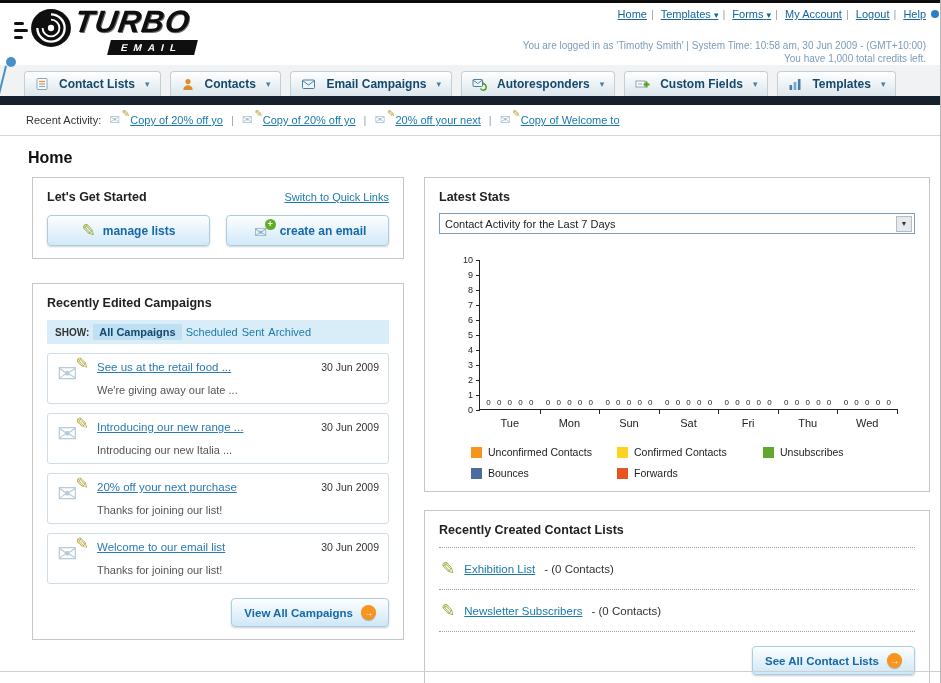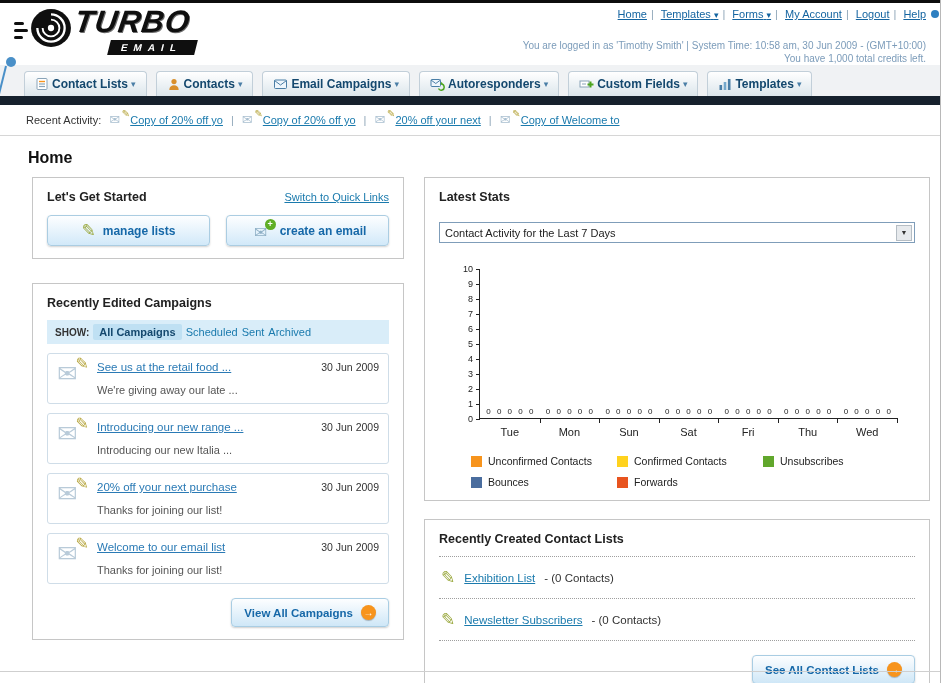--- a/index.html
+++ b/index.html
@@ -29,21 +29,21 @@
   .top-right { position:absolute; right:14px; top:5px; text-align:right; }
   .top-links { font-size:11px; white-space:nowrap; }
   .tlink { color:#1464a0; text-decoration:underline; cursor:pointer; }
   .tlink .caret { color:#1464a0; font-size:9px; text-decoration:none; }
   .sep { color:#8fa6b8; margin:0 4px; }
   .session { color:#7c9cba; font-size:10px; margin-top:20px; }
   .credits { color:#7c9cba; font-size:10px; margin-top:2px; }
 
   
   .nav { background:#f0f2f4; padding:6px 0 0 24px; display:flex; gap:9px; align-items:flex-end; }
-  .tab { display:inline-flex; align-items:center; gap:3px; padding:5px 10px;
+  .tab { display:inline-flex; align-items:center; gap:10px; padding:5px 10px;
          border:1px solid #c2cfd9; border-bottom:none; border-radius:4px 4px 0 0;
          background:linear-gradient(#ffffff,#dce6ec); font-size:12px; font-weight:bold;
          color:#14486e; cursor:pointer; }
   .tab .caret { color:#4a7ea6; font-size:9px; }
   .tab-icon { display:inline-flex; }
   .darkbar { height:9px; background:#16212d; }
 
   
   .activity { display:flex; align-items:center; padding:8px 0 8px 26px; border-bottom:1px solid #d6d6d6;
               font-size:11px; gap:8px; }
@@ -100,21 +100,21 @@
                    margin-top:9px; position:relative; background:#fff; cursor:pointer; }
   .camp-title { color:#2a7ab5; font-size:11.5px; text-decoration:underline; cursor:pointer; }
   .camp-sub { color:#555; font-size:11px; margin-top:11px; }
   .camp-date { position:absolute; right:9px; top:7px; color:#333; font-size:10.5px; }
   .view-all-row { text-align:right; margin-top:14px; }
   .blue-btn { display:inline-flex; align-items:center; gap:8px; padding:6px 12px; border:1px solid #a9cde3;
               border-radius:4px; background:linear-gradient(#fdfeff,#cfe7f7); color:#1668a8; font-weight:bold;
               font-size:11.5px; cursor:pointer; box-shadow:0 1px 2px rgba(0,0,0,.2); font-family:inherit; }
 
   
-  .select { border:1px solid #7f9db9; background:#fff; height:21px; margin-top:18px; display:flex;
+  .select { border:1px solid #7f9db9; background:#fff; height:21px; margin-top:9px; display:flex;
             align-items:center; justify-content:space-between; padding:0 2px 0 5px; font-size:11px;
             color:#222; cursor:pointer; }
   .select-arrow { background:#e7eaed; border:1px solid #b5bdc4; font-size:7px; color:#333; width:16px;
                   height:16px; display:inline-flex; align-items:center; justify-content:center; }
   .plot { position:relative; width:418px; height:150px; border-left:1px solid #222; border-bottom:1px solid #222;
           margin:26px 0 36px 40px; }
   .ytick-label { position:absolute; left:-25px; width:18px; text-align:right; font-size:9px; color:#222; }
   .ytick { position:absolute; left:-4px; width:4px; height:1px; background:#222; }
   .cgroups { position:absolute; top:0; left:0; right:0; bottom:0; display:flex; }
   .cgroup { flex:1; position:relative; }

